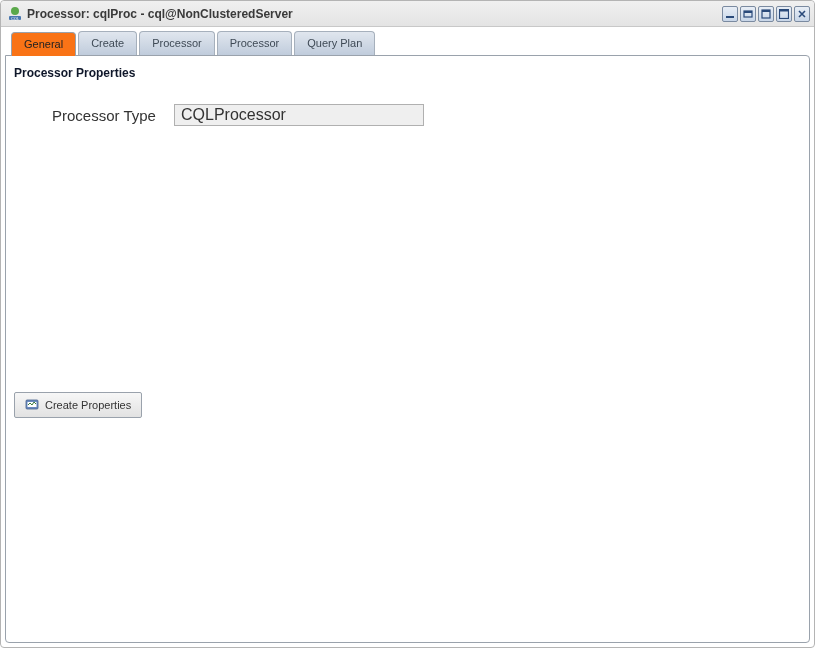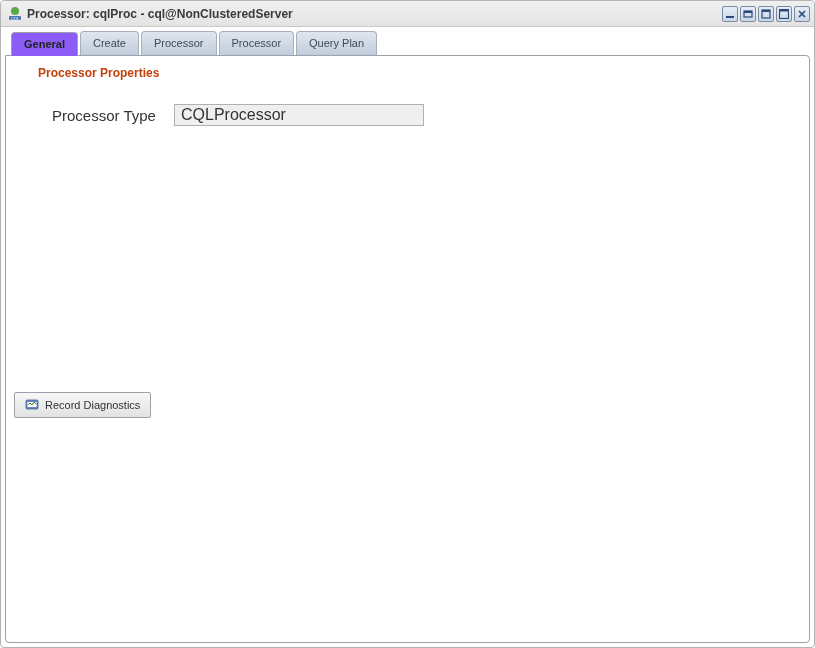--- a/index.html
+++ b/index.html
@@ -92,43 +92,42 @@
       background: linear-gradient(to bottom, #e0e6ee, #c0ccdc);
       border: 1px solid #a6b0bc;
       border-bottom: none;
       border-radius: 4px 4px 0 0;
       cursor: pointer;
       color: #3f4a56;
       font-size: 11px;
       position: relative;
     }
     .tab.active {
-      background: #8b5cf6;
-      font-weight: bold;
+      background: #f97316;
+      font-weight: normal;
       color: #222;
       border-color: #9aa2ac;
       top: 1px;
       padding-bottom: 6px;
     }
     .tab-panel {
       flex: 1;
       border: 1px solid #9aa2ac;
       border-radius: 0 4px 4px 4px;
       background: #ffffff;
       padding: 10px 8px;
       margin-top: 0;
       display: flex;
       flex-direction: column;
     }
     .section-title {
       font-weight: bold;
-      color: #c2410c;
+      color: #0f172a;
       font-size: 12px;
       margin-bottom: 24px;
-      margin-left: 24px;
     }
     .form-row {
       display: flex;
       align-items: center;
       margin-left: 38px;
       margin-bottom: 20px;
     }
     .form-label {
       width: 122px;
       color: #333;
@@ -230,17 +229,17 @@
       <div class="spacer"></div>
 
       <button class="btn-diagnostics">
         <span>
           <svg viewBox="0 0 14 14">
             <rect x="1" y="3" width="12" height="9" rx="1" fill="#6a8ac0" stroke="#44608a" stroke-width="0.8"></rect>
             <rect x="2.5" y="5" width="9" height="5" fill="#fff"></rect>
             <path d="M3 8 L5 6 L7 8 L9 5 L11 7" stroke="#3a7a3a" stroke-width="1" fill="none"></path>
           </svg>
         </span>
-        <span>Record Diagnostics</span>
+        <span>Create Properties</span>
       </button>
     </div>
   </div>
 </div>
 
 </body></html>

